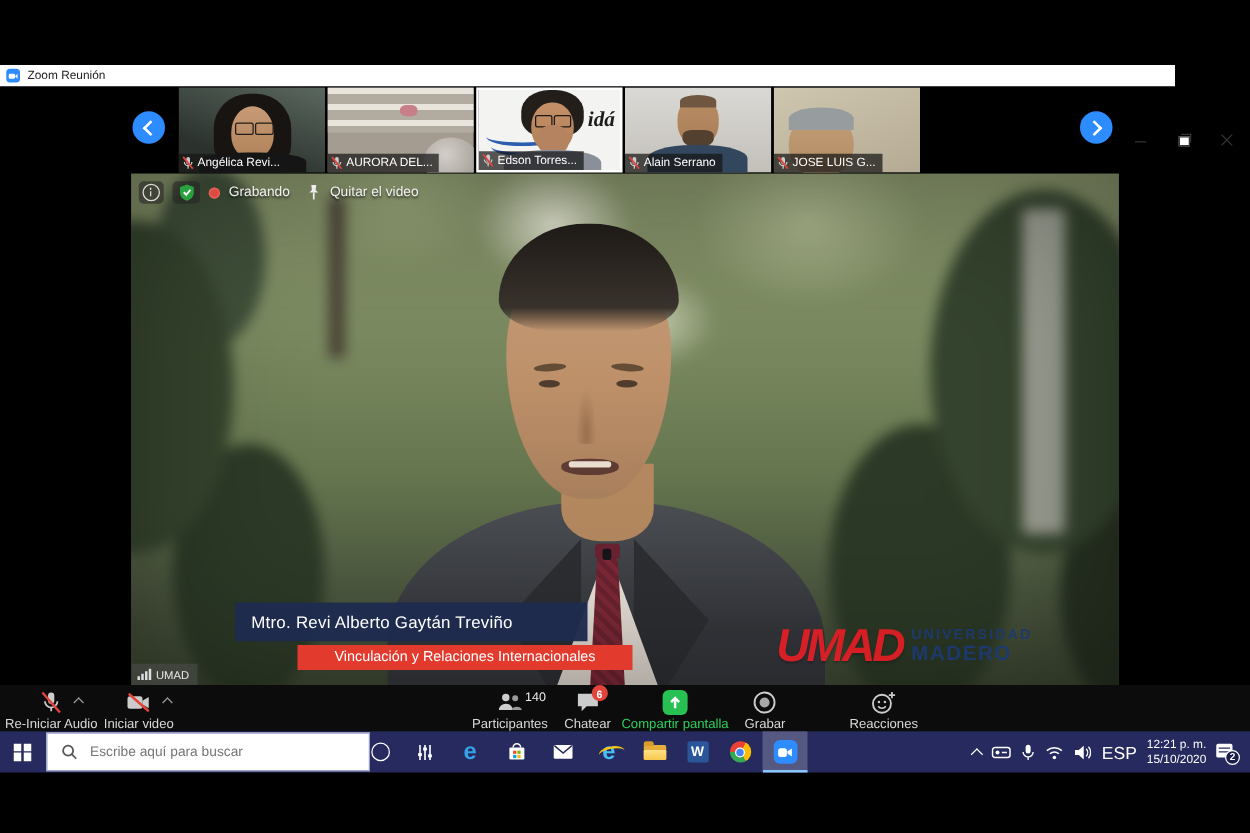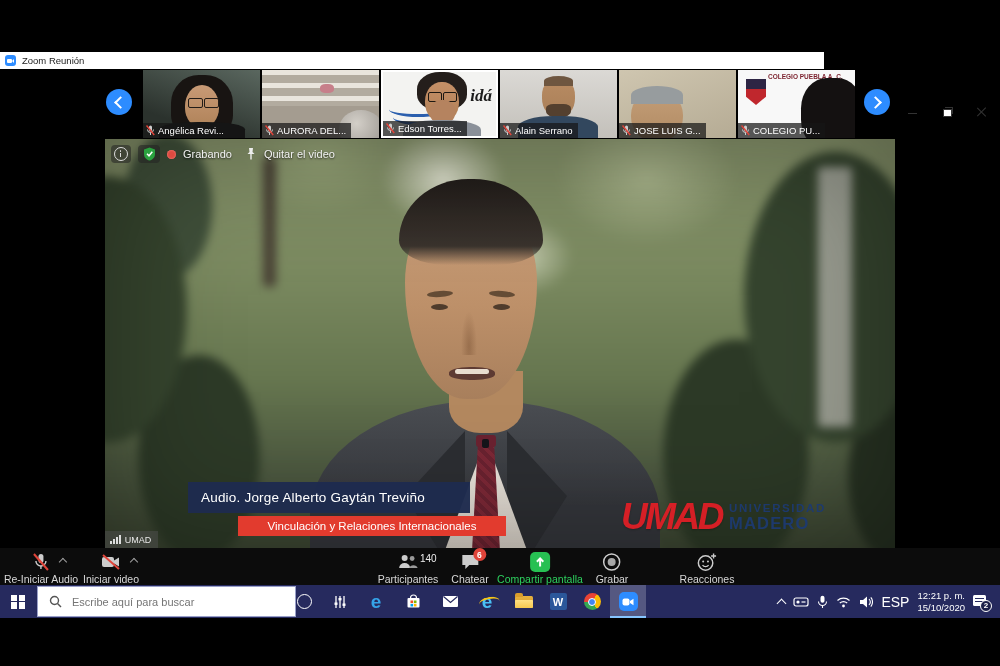--- a/index.html
+++ b/index.html
@@ -1,21 +1,21 @@
 <!DOCTYPE html>
 <html><head>
 <meta charset="utf-8">
 <style>
   html,body{margin:0;padding:0;background:#000;}
   #screen{position:relative;width:1000px;height:666px;background:#000;overflow:hidden;
           font-family:"Liberation Sans","DejaVu Sans",sans-serif;}
   .abs{position:absolute;}
 
   
-  #titlebar{position:absolute;left:0;top:52px;width:824px;height:17px;background:#fff;}
+  #titlebar{position:absolute;left:0;top:52px;width:940px;height:17px;background:#fff;}
   #zoom-app-ico{position:absolute;left:5px;top:3px;width:11px;height:11px;border-radius:3px;background:#2d8cff;}
   #zoom-app-ico::before{content:'';position:absolute;left:2px;top:3.5px;width:4.5px;height:4px;background:#fff;border-radius:1px;}
   #zoom-app-ico::after{content:'';position:absolute;left:7px;top:3.5px;border-top:2px solid transparent;border-bottom:2px solid transparent;border-right:2.5px solid #fff;}
   #win-title{position:absolute;left:22px;top:0;height:17px;line-height:17px;font-size:9.5px;color:#222;}
   .wc{position:absolute;top:52px;width:30px;height:17px;}
   .wc-min-bar{position:absolute;left:10px;top:9px;width:9px;height:1.2px;background:#333;}
   .wc-restore-box{position:absolute;left:11px;top:5px;width:7px;height:6px;border:1px solid #333;background:#fff;}
   .wc-restore-box::before{content:'';position:absolute;left:1px;top:-3px;width:7px;height:6px;border-top:1px solid #333;border-right:1px solid #333;}
   .wc-x{position:absolute;left:10px;top:3px;width:10px;height:10px;}
   .wc-x::before,.wc-x::after{content:'';position:absolute;left:4.5px;top:-1px;width:1.2px;height:12px;background:#333;}
@@ -289,36 +289,20 @@
       <svg class="mmic" width="9" height="11" viewBox="0 0 9 11">
           <rect x="3" y="0.5" width="3" height="6" rx="1.5" fill="#ccc"></rect>
           <path d="M1.5 4.5 a3 3 0 0 0 6 0" fill="none" stroke="#ccc"></path>
           <line x1="4.5" y1="7.5" x2="4.5" y2="10" stroke="#ccc"></line>
           <line x1="0.5" y1="0.5" x2="8.2" y2="10" stroke="#e0443a" stroke-width="1.5"></line>
         </svg>
       <span>JOSE LUIS G...</span>
     </div>
   </div>
 
-  <div class="thumb" style="left:738px">
-    <div class="fig t-colegio" style="inset:0">
-      <div class="hdr">COLEGIO PUEBLA A. C.</div>
-      <div class="fig crest"></div>
-      <div class="fig hair"></div>
-    </div>
-    <div class="tlabel">
-      <svg class="mmic" width="9" height="11" viewBox="0 0 9 11">
-          <rect x="3" y="0.5" width="3" height="6" rx="1.5" fill="#ccc"></rect>
-          <path d="M1.5 4.5 a3 3 0 0 0 6 0" fill="none" stroke="#ccc"></path>
-          <line x1="4.5" y1="7.5" x2="4.5" y2="10" stroke="#ccc"></line>
-          <line x1="0.5" y1="0.5" x2="8.2" y2="10" stroke="#e0443a" stroke-width="1.5"></line>
-        </svg>
-      <span>COLEGIO PU...</span>
-    </div>
-  </div>
 
   <div class="navbtn" style="left:864px">
       <span class="chev right"></span>
     </div>
 
   <div id="mainvideo">
     <div id="backdrop">
       <div class="hedge" id="hedgeL"></div>
       <div class="hedge" id="hedgeR"></div>
       <div class="abs" id="trunk"></div>
@@ -358,21 +342,21 @@
       <span class="recdot"></span>
       <span class="ovtext">Grabando</span>
       <svg width="12" height="14" viewBox="0 0 12 14" style="margin-left:6px">
         <path d="M4 1 h4 l-0.5 4 l2 2 h-7 l2-2 Z" fill="#eee"></path>
         <line x1="6" y1="7" x2="6" y2="12.5" stroke="#eee" stroke-width="1.4"></line>
       </svg>
       <span class="ovtext">Quitar el video</span>
     </div>
 
     <div id="namecard">
-      <span>Audio. Jorge Alberto Gaytán Treviño</span>
+      <span>Mtro. Revi Alberto Gaytán Treviño</span>
     </div>
     <div id="rolecard">
       <span>Vinculación y Relaciones Internacionales</span>
     </div>
 
     <div id="brand">
       <span class="logo">UMAD</span>
       <span>
         <div class="bn1">UNIVERSIDAD</div>
         <div class="bn2">MADERO</div>

